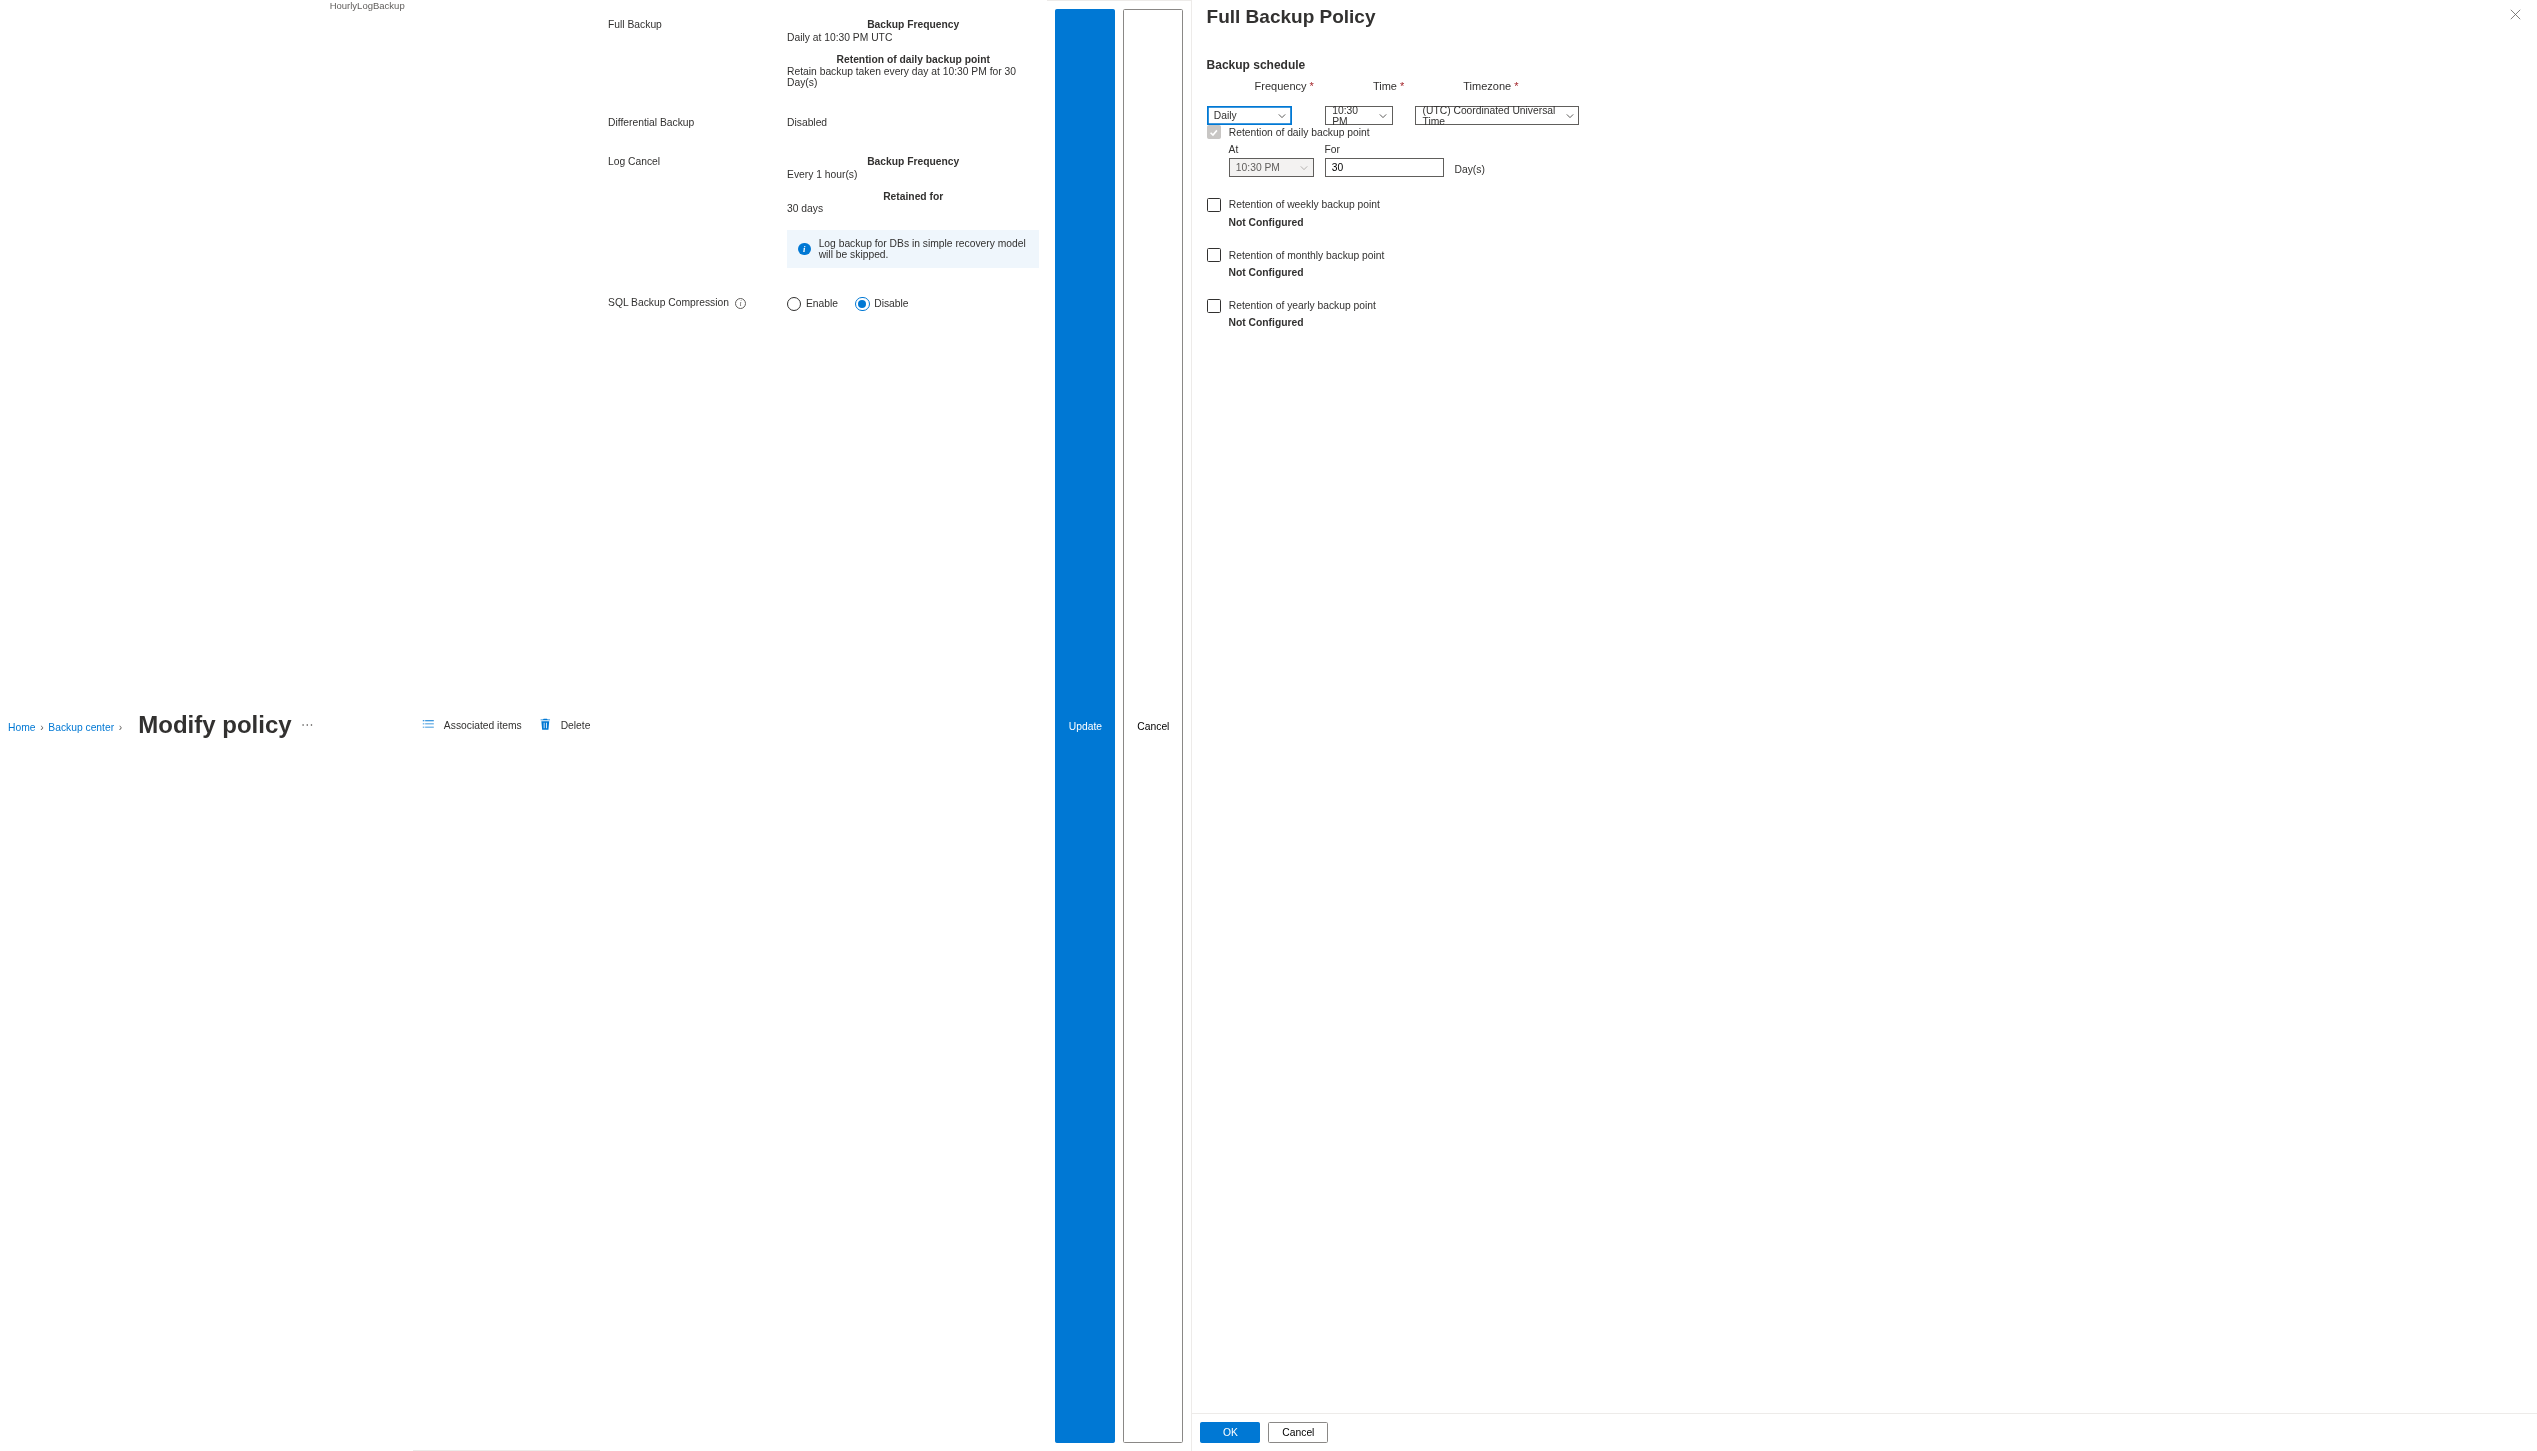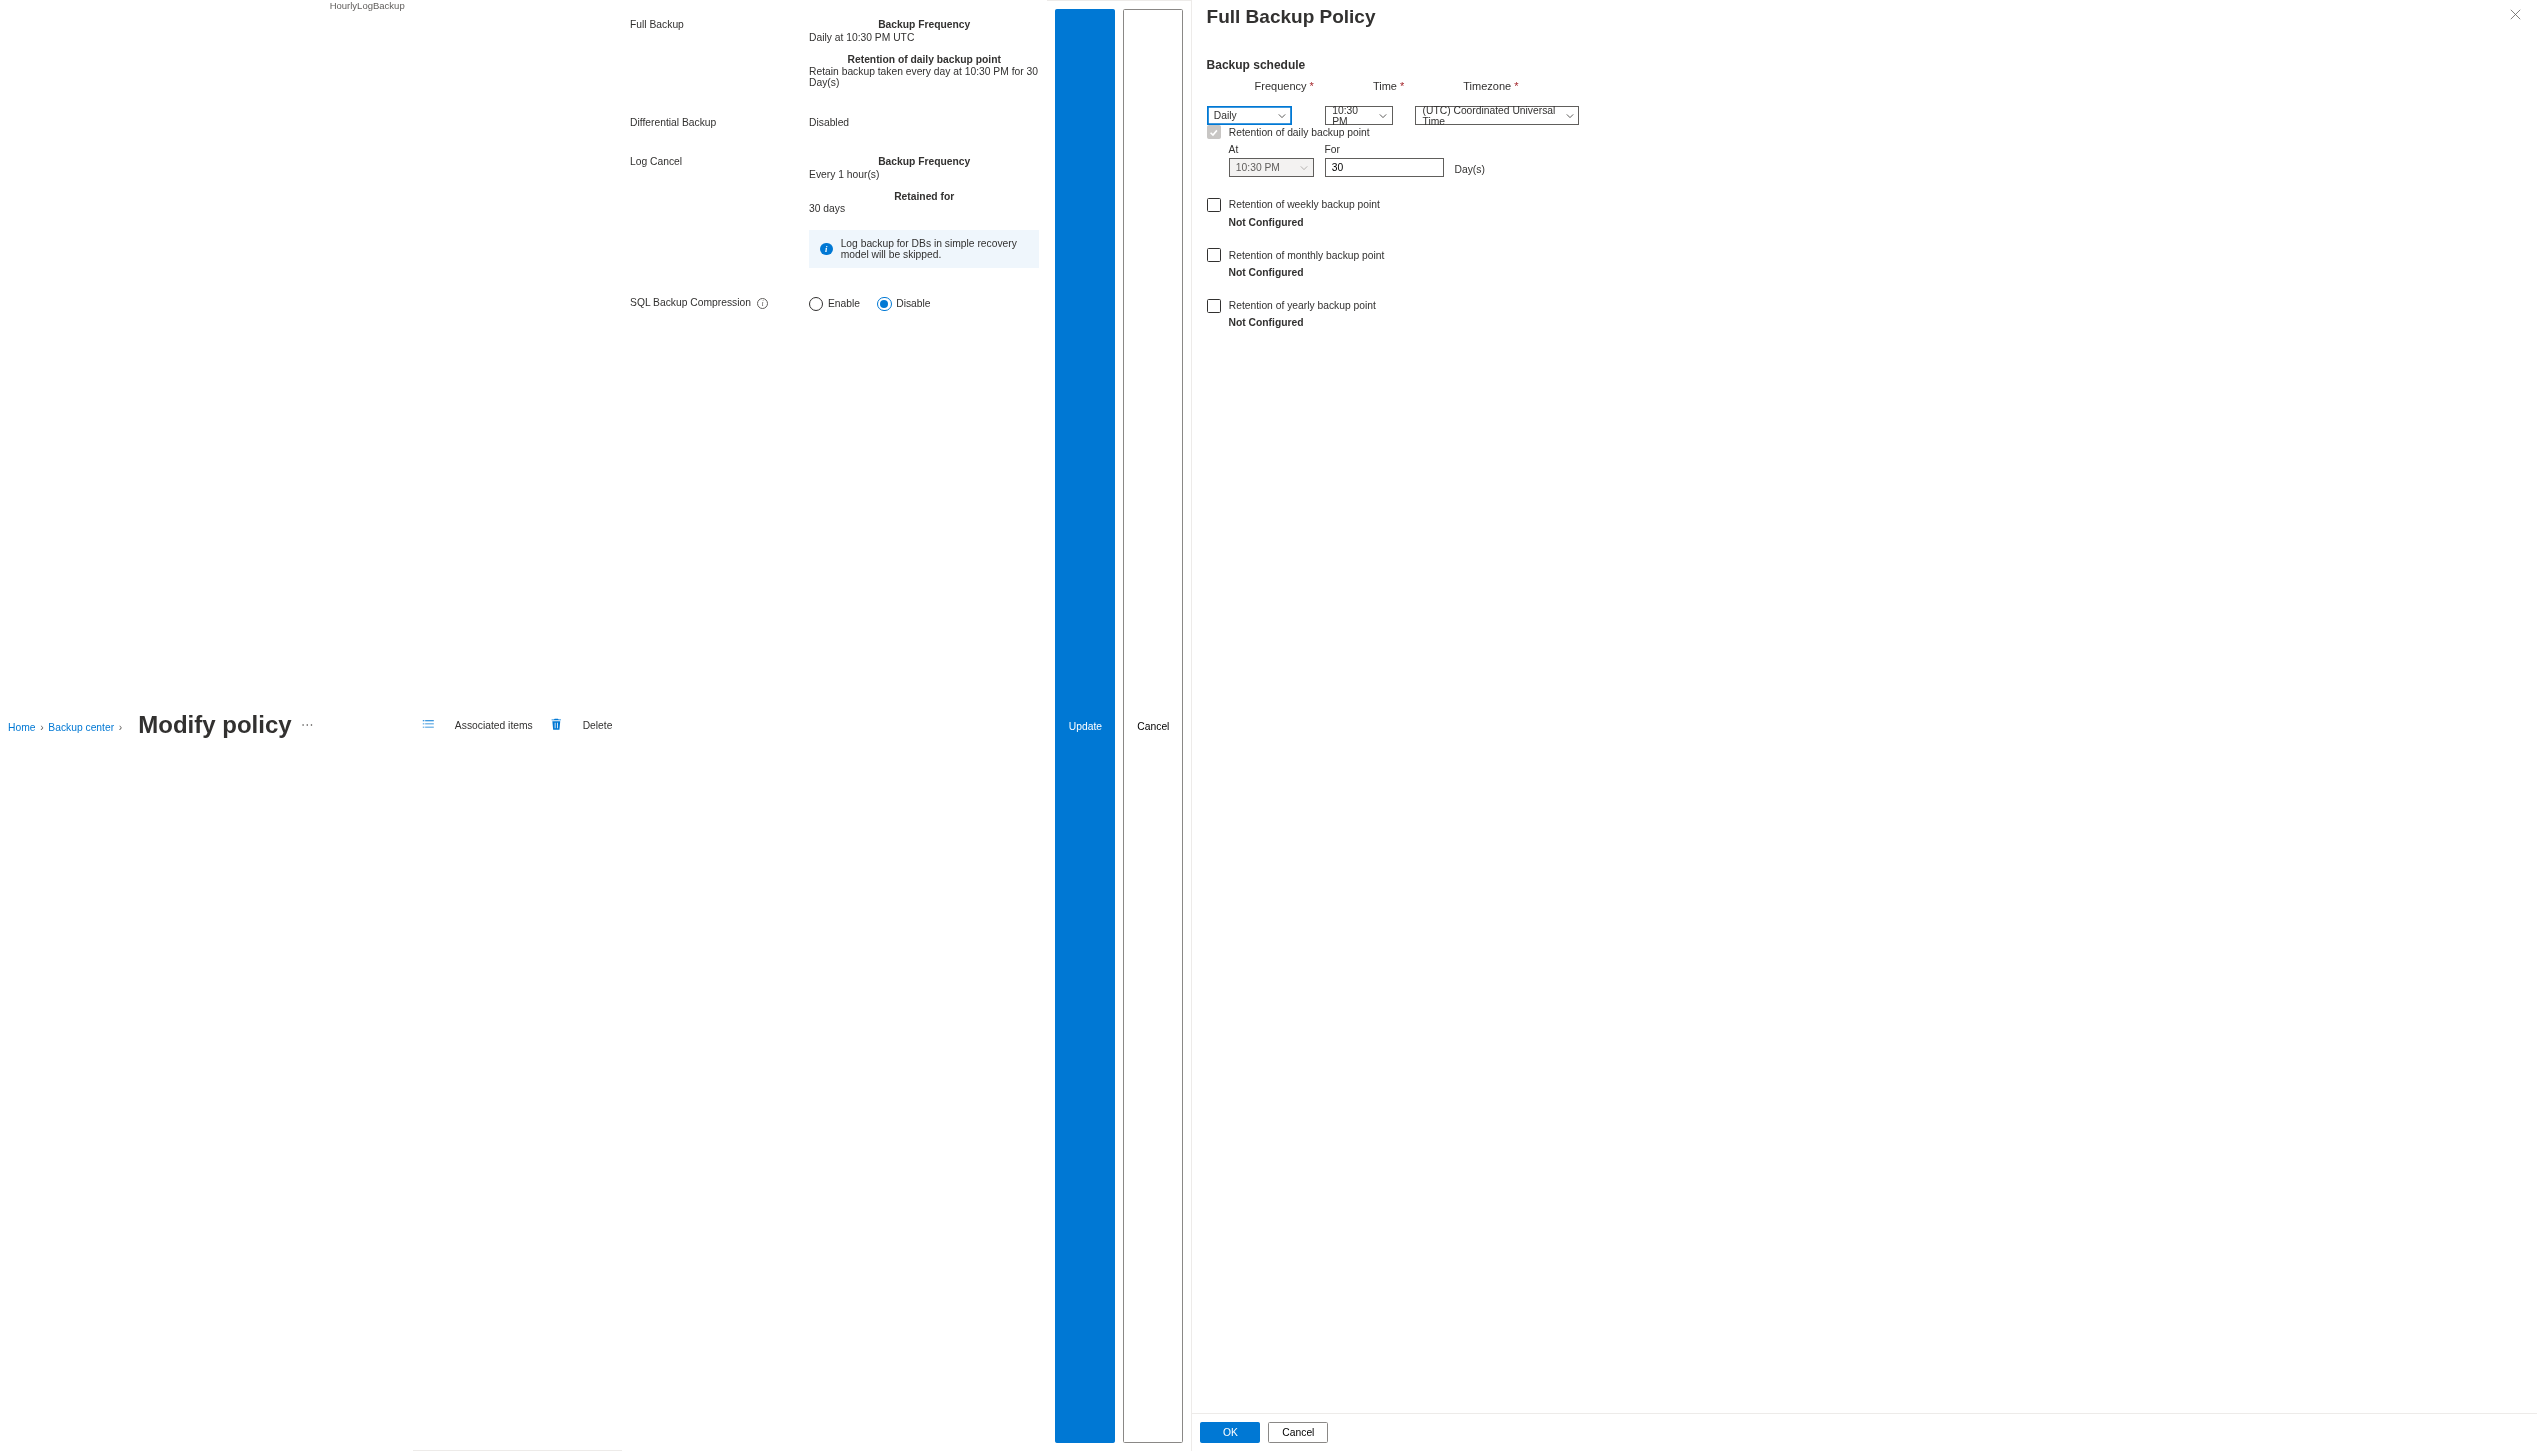--- a/index.html
+++ b/index.html
@@ -58,21 +58,21 @@
   .command-bar {
     display: flex;
     gap: 14.2px;
     padding: 4.7px 8px;
     border-bottom: 0.8px solid #edebe9;
     margin-bottom: 0;
   }
   .cmd {
     display: inline-flex;
     align-items: center;
-    gap: 20px;
+    gap: 9px;
     color: #323130;
     cursor: pointer;
     font-size: 10.3px;
     padding: 3.2px 1.6px;
   }
   .cmd svg { width: 12.6px; height: 12.6px; }
   .content-body {
     padding: 19px 8px 8px 8px;
     flex: 1;
     overflow: auto;

